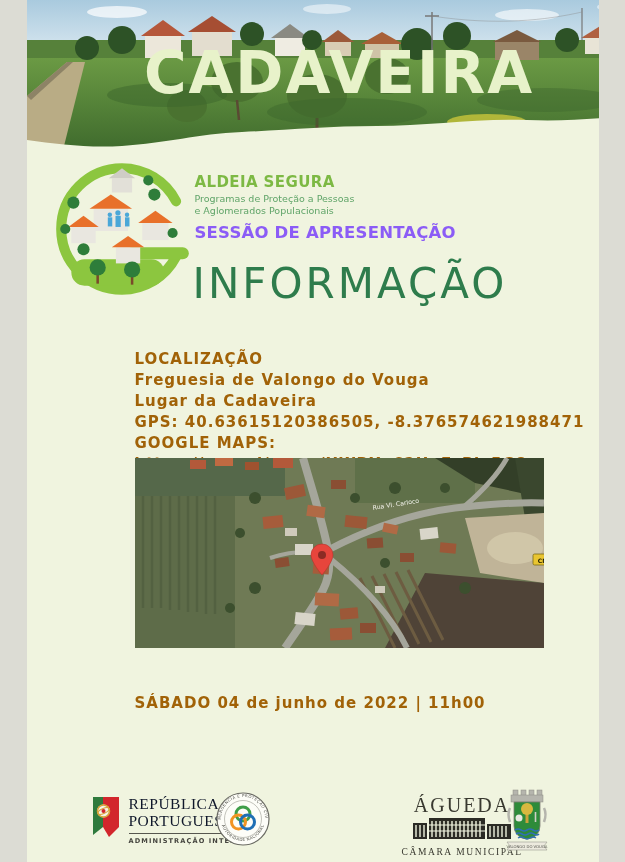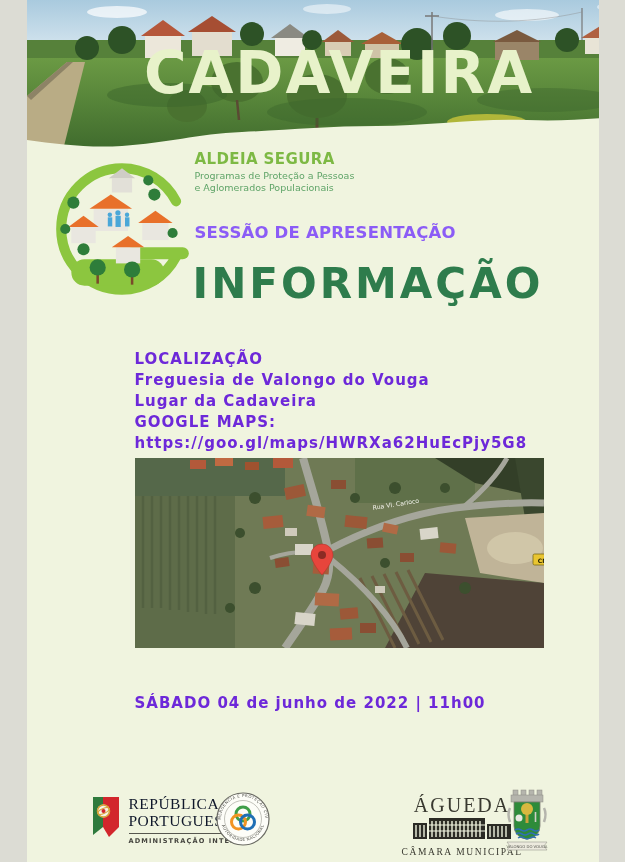--- a/index.html
+++ b/index.html
@@ -11,28 +11,28 @@
   
   .hero{position:absolute;top:0;left:0;width:625px;height:150px;overflow:hidden;}
   .hero svg{display:block;}
   .hero-title{
     position:absolute;top:44px;left:0;width:625px;text-align:center;
     font-size:58px;font-weight:bold;letter-spacing:2px;color:#e8f2ca;line-height:1;
   }
   .wave{position:absolute;left:0;top:104px;width:625px;height:46px;}
   
   .logo-badge{position:absolute;left:26px;top:150px;width:142px;height:162px;}
-  .program-text{position:absolute;left:168px;top:152px;line-height:1;}
+  .program-text{position:absolute;left:168px;top:175px;line-height:1;}
   .line-light{color:#7db944;font-weight:bold;font-size:15px;letter-spacing:.4px;margin-bottom:3px;}
   .line-dark{color:#206a46;font-weight:bold;font-size:15px;letter-spacing:.4px;margin-bottom:5px;}
   .tagline{color:#5fa468;font-size:9.5px;line-height:11.5px;}
   .session{position:absolute;left:168px;top:224px;color:#8b5cf6;font-weight:bold;font-size:16.5px;line-height:18.5px;letter-spacing:.2px;}
-  .info-heading{position:absolute;left:166px;top:263px;color:#2e7c4c;font-weight:bold;font-size:42px;letter-spacing:3px;line-height:1;}
-  
-  .textblock{position:absolute;left:108px;color:#6d28d9;font-weight:bold;font-size:15px;line-height:21px;letter-spacing:1px;}
+  .info-heading{position:absolute;left:166px;top:263px;color:#2e7c4c;font-weight:normal;font-size:42px;letter-spacing:3px;line-height:1;}
+  
+  .textblock{position:absolute;left:108px;color:#a16207;font-weight:bold;font-size:15px;line-height:21px;letter-spacing:1px;}
   .location{top:349px;}
   .date{top:693px;}
   
   .map{position:absolute;left:108px;top:458px;width:409px;height:190px;overflow:hidden;background:#6f7a55;}
   
   .footer{position:absolute;left:0;top:785px;width:625px;height:77px;}
   .gov{position:absolute;left:64px;top:10px;display:flex;align-items:flex-start;}
   .gov-text{margin-left:8px;}
   .gov-name{font-family:"Liberation Serif","DejaVu Serif",serif;font-size:15.5px;letter-spacing:.5px;color:#0f172a;line-height:17px;}
   .gov-rule{width:102px;height:1px;background:#56564e;margin:4px 0 3px 0;}
@@ -166,20 +166,21 @@
   </div>
   <div class="session">
     <div>SESSÃO DE APRESENTAÇÃO</div>
   </div>
   <div class="info-heading">INFORMAÇÃO</div>
 
   <div class="textblock location">
     <div>LOCALIZAÇÃO</div>
     <div>Freguesia de Valongo do Vouga</div>
     <div>Lugar da Cadaveira</div>
+    <div>GPS: 40.63615120386505, -8.376574621988471</div>
     <div>GOOGLE MAPS: https://goo.gl/maps/HWRXa62HuEcPjy5G8</div>
   </div>
 
   <div class="map">
     <svg width="409" height="190" viewBox="0 0 409 190">
       <rect x="0" y="0" width="409" height="190" fill="#6f7a55"></rect>
       <rect x="0" y="0" width="100" height="190" fill="#5e6c49"></rect>
       <path d="M8,15 V150 M17,15 V150 M26,15 V150 M35,18 V152 M44,18 V152 M53,20 V154 M62,20 V154 M71,22 V156 M80,22 V156" stroke="#4c5a3c" stroke-width="2.5" opacity=".6"></path>
       <rect x="0" y="0" width="150" height="38" fill="#55684a"></rect>
       <rect x="55" y="2" width="16" height="9" fill="#b3593a"></rect>

